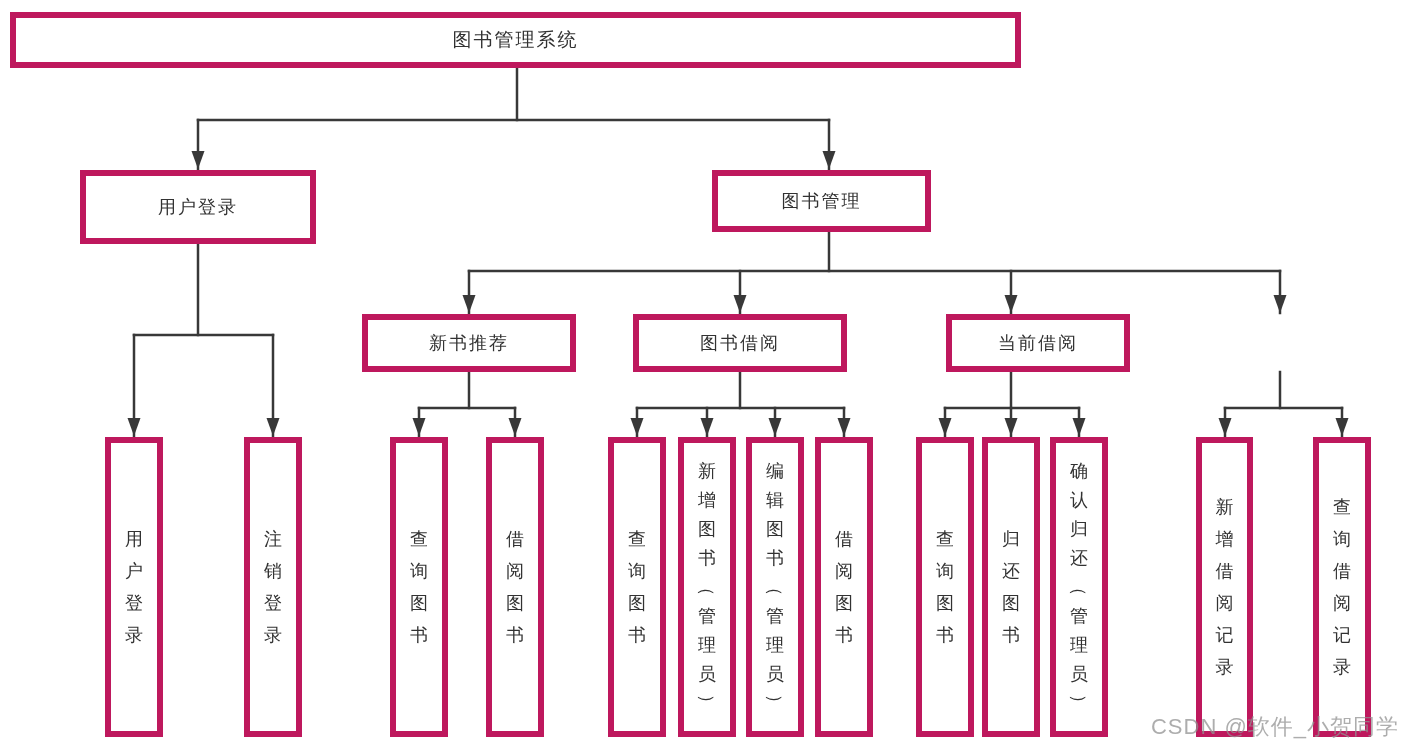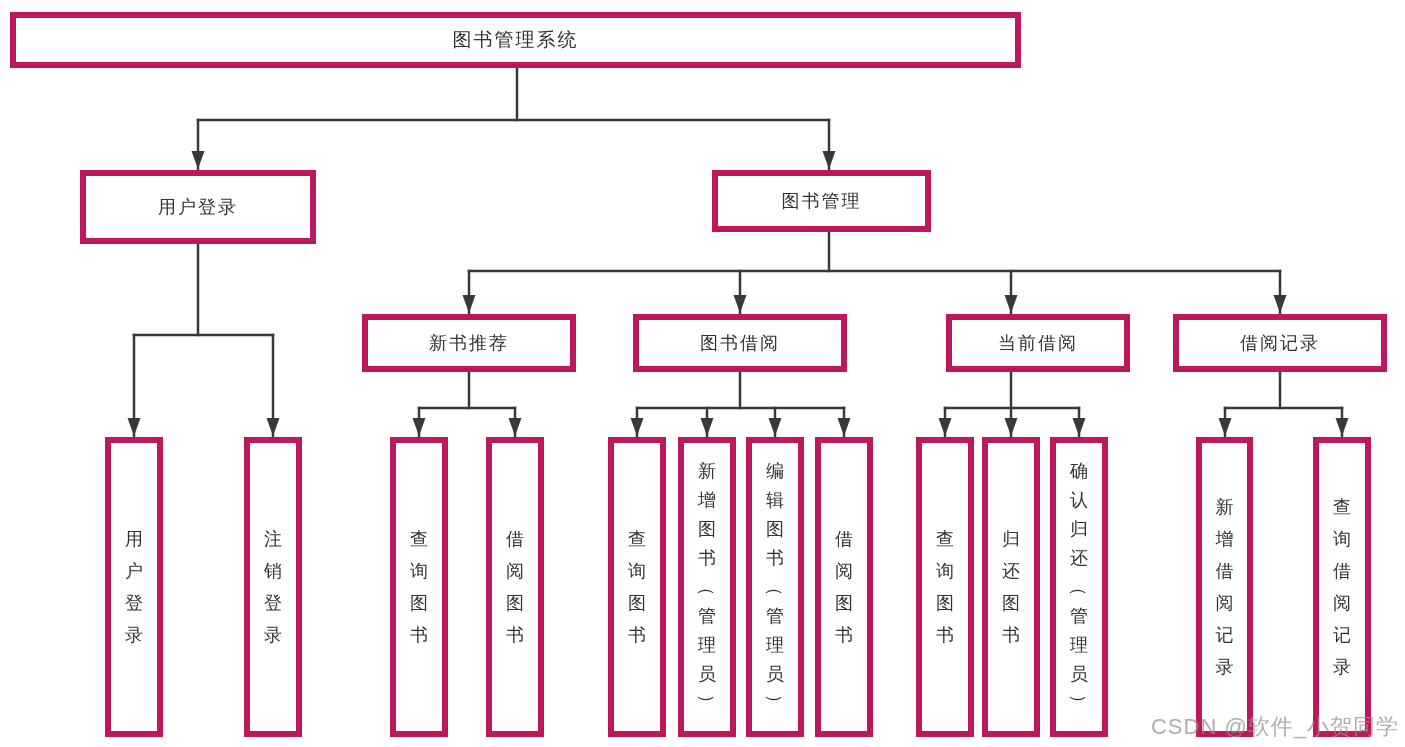--- a/index.html
+++ b/index.html
@@ -94,23 +94,20 @@
   </div>
 
   <div class="node" style="left:362px;top:314px;width:214px;height:58px;">
     <span class="hlabel">新书推荐</span>
   </div>
   <div class="node" style="left:633px;top:314px;width:214px;height:58px;">
     <span class="hlabel">图书借阅</span>
   </div>
   <div class="node" style="left:904px;top:314px;width:184px;height:58px;margin-left:42px;">
     <span class="hlabel">当前借阅</span>
-  </div>
-  <div class="node" style="left:1173px;top:314px;width:214px;height:58px;">
-    <span class="hlabel">借阅记录</span>
   </div>
 
   <div class="node vbox" style="left:105px;top:437px;width:58px;height:300px;">
     <div class="vtext">
         <span>用</span>
         <span>户</span>
         <span>登</span>
         <span>录</span>
       </div>
   </div>

